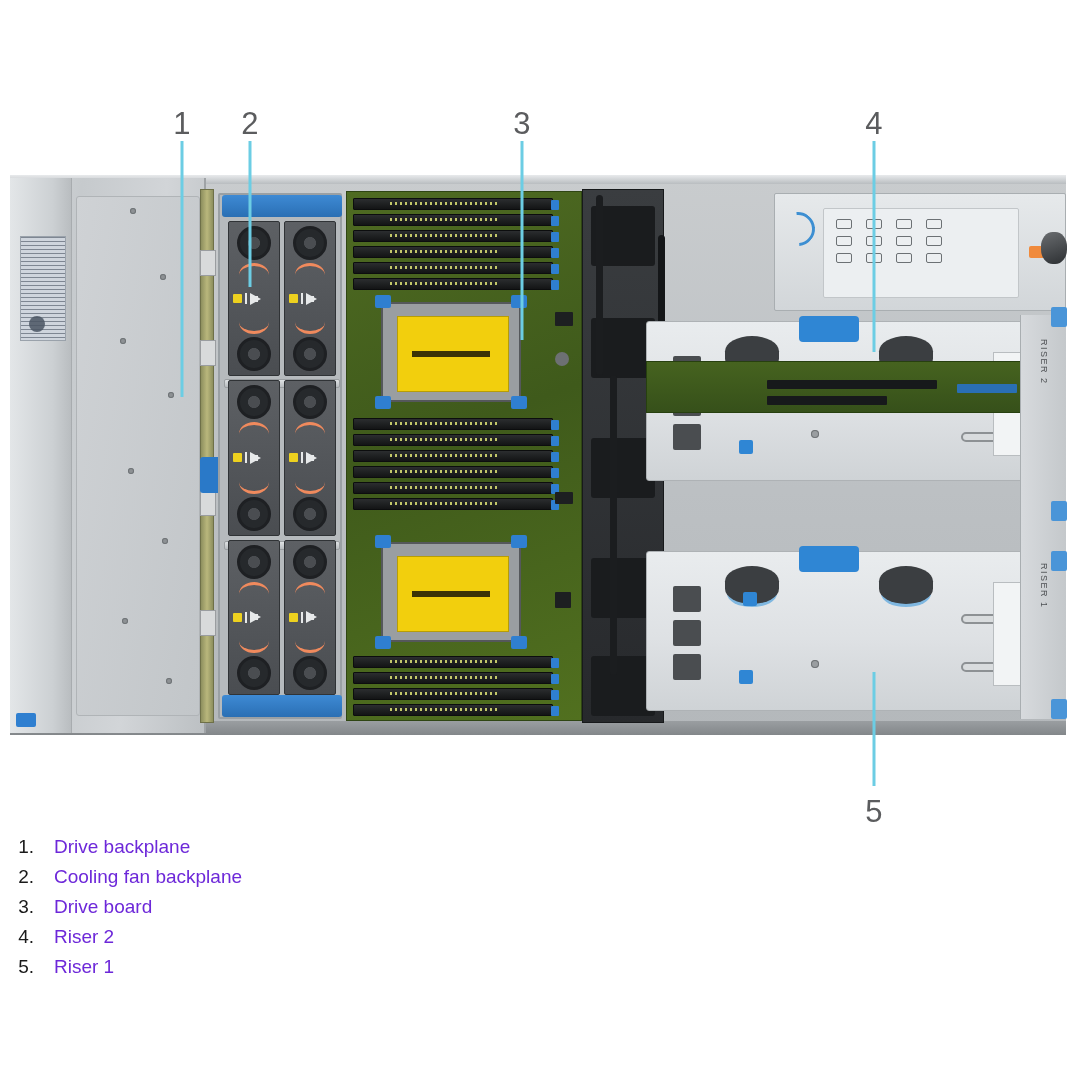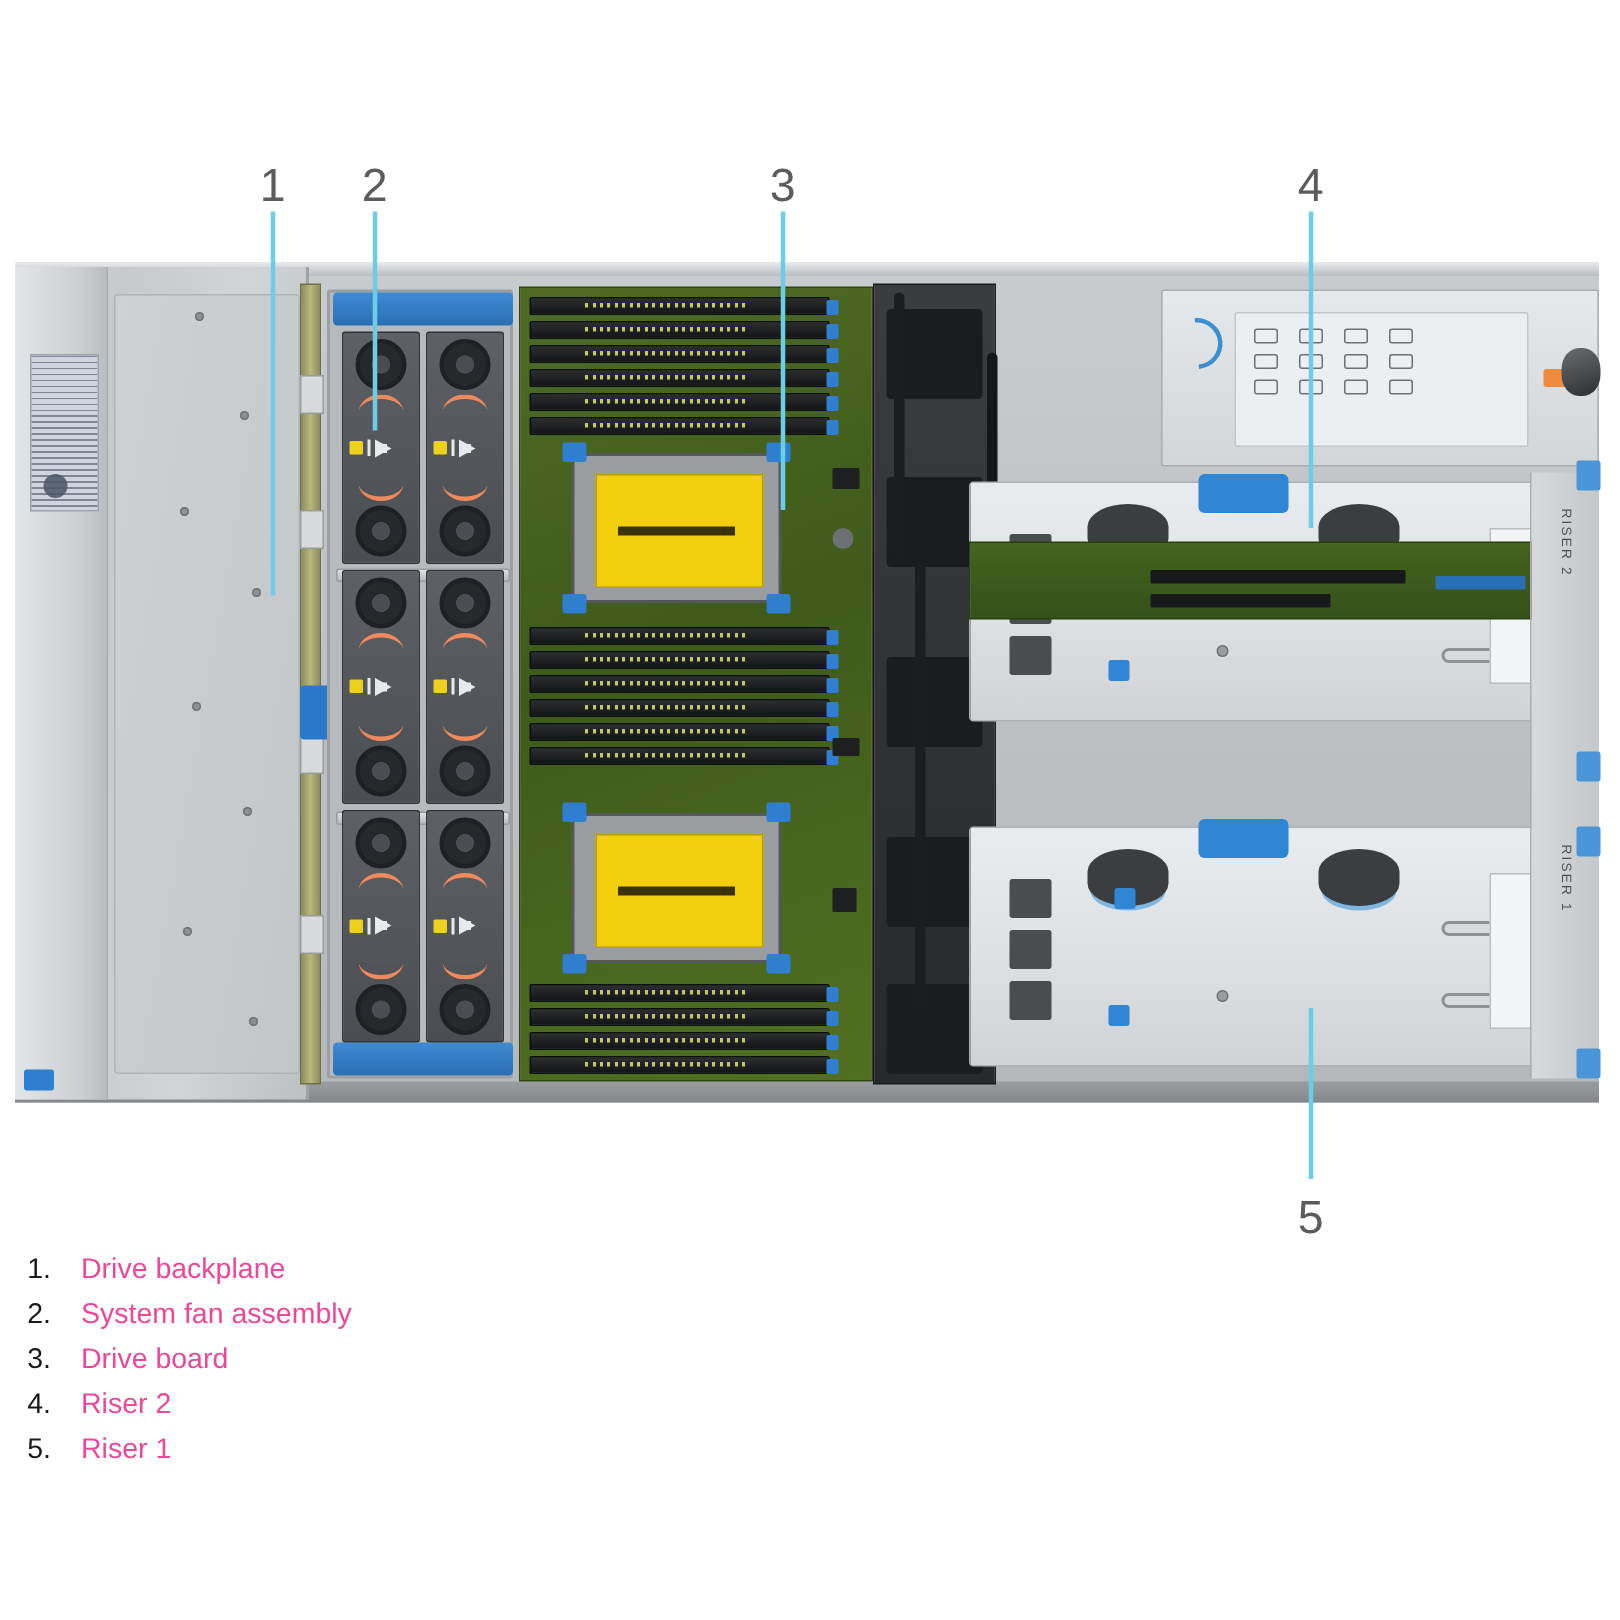--- a/index.html
+++ b/index.html
@@ -259,21 +259,21 @@
   .midstrip{
     position:absolute; left:636px; top:186px; width:406px; height:52px;
     background: linear-gradient(180deg,#46631f,#36501a); border:1px solid #27400f;
   }
   .pcie-slot{ position:absolute; height:9px; background:#17191b; border-radius:1px; }
 
   
   #legend { position:absolute; left:0; top:836px; width:1080px; }
   .leg-row{ display:flex; align-items:baseline; height:30px; }
   .leg-num{ width:34px; text-align:right; font-size:19px; color:#1a1a1a; }
-  .leg-label{ padding-left:20px; font-size:19px; color:#ec4899; }
+  .leg-label{ padding-left:20px; font-size:19px; color:#6d28d9; }
 </style>
 </head>
 <body>
 
 <div id="root">
 
   <div id="photo">
     <div class="chassis-floor"></div>
     <div class="chassis-top-rail"></div>
     <div class="chassis-bottom-rail"></div>
@@ -567,21 +567,21 @@
     <div class="callout-num" style="left:874px; top:796px">5</div>
   </div>
 
   <div id="legend">
     <div class="leg-row">
       <span class="leg-num">1.</span>
       <span class="leg-label">Drive backplane</span>
     </div>
     <div class="leg-row">
       <span class="leg-num">2.</span>
-      <span class="leg-label">System fan assembly</span>
+      <span class="leg-label">Cooling fan backplane</span>
     </div>
     <div class="leg-row">
       <span class="leg-num">3.</span>
       <span class="leg-label">Drive board</span>
     </div>
     <div class="leg-row">
       <span class="leg-num">4.</span>
       <span class="leg-label">Riser 2</span>
     </div>
     <div class="leg-row">

